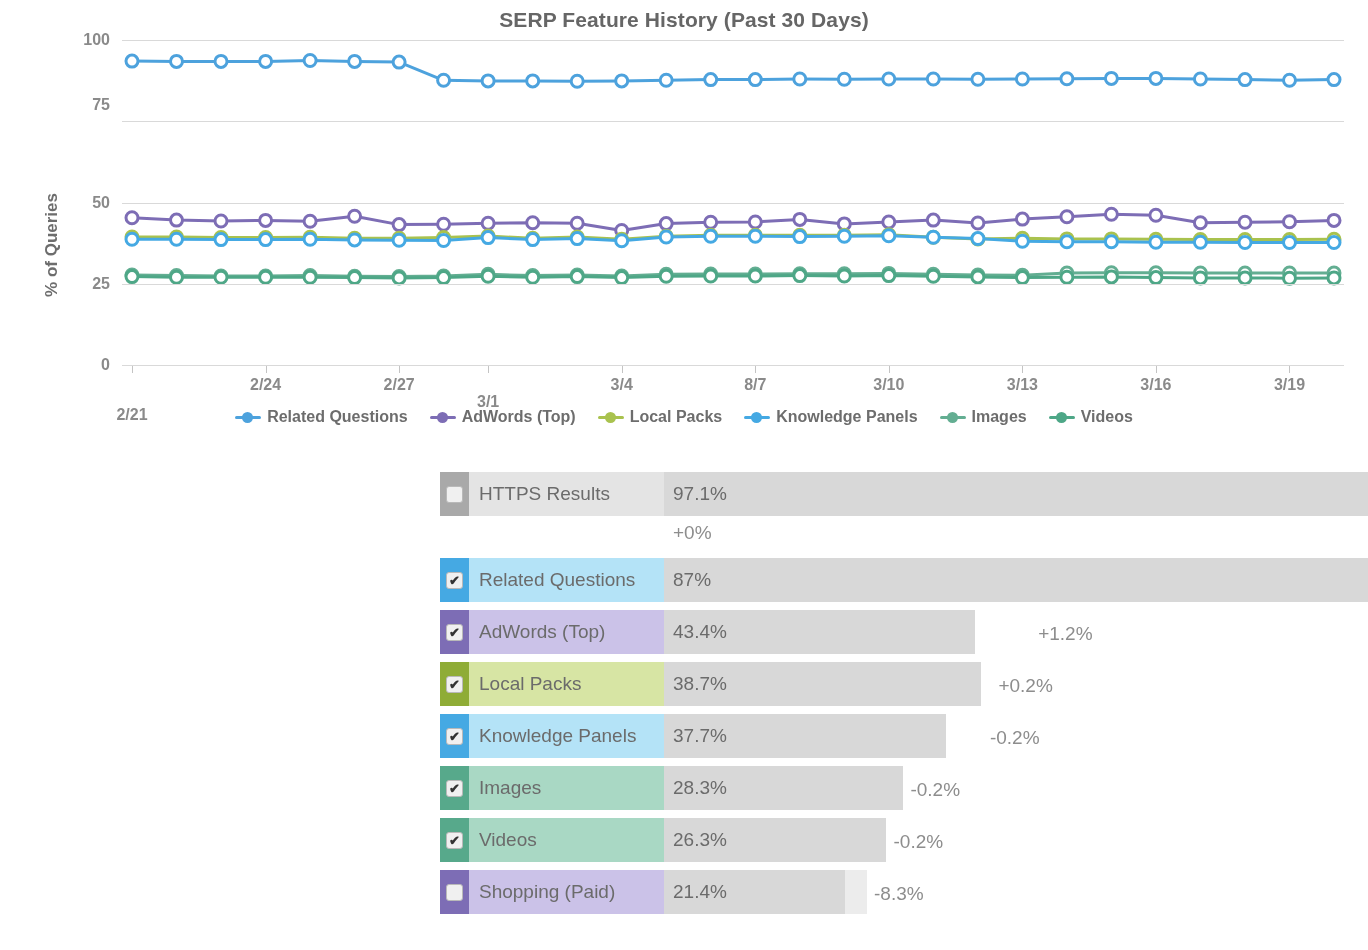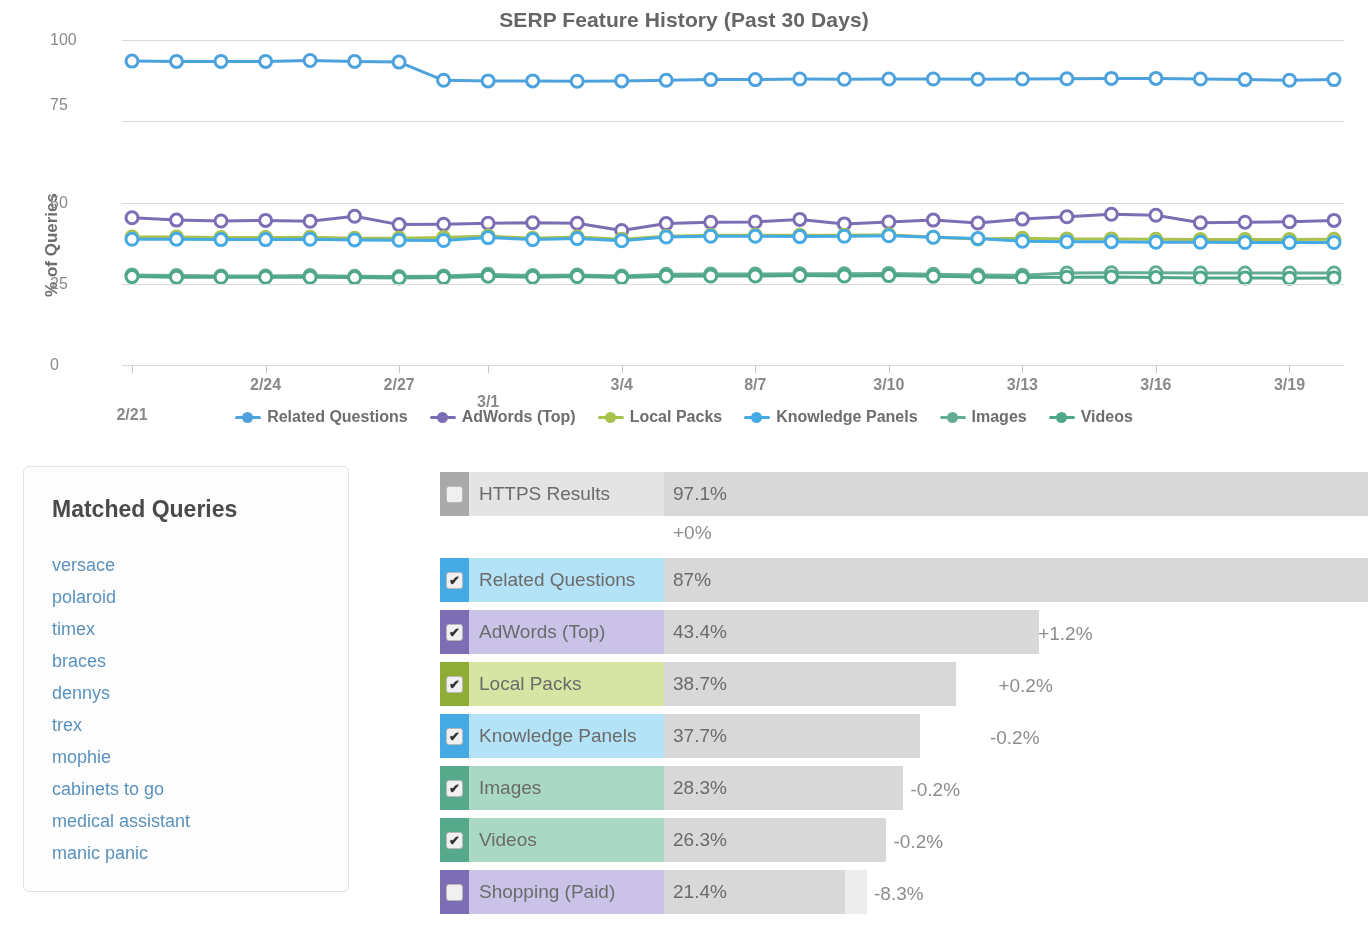--- a/index.html
+++ b/index.html
@@ -16,22 +16,22 @@
     font-size:21px;font-weight:bold;color:#666666;letter-spacing:.1px;
   }
   #chart-block{position:absolute;left:0;top:40px;width:1368px;height:400px;}
   #y-axis-title{
     position:absolute;left:38px;top:120px;width:28px;height:170px;
     display:flex;align-items:center;justify-content:center;
     font-size:17px;font-weight:bold;color:#6d6d6d;
     transform:rotate(-90deg);transform-origin:center center;white-space:nowrap;
   }
   .y-tick{
-    position:absolute;right:0;width:60px;text-align:left;
-    font-size:16px;color:#8a8a8a;font-weight:normal;transform:translateY(-50%);
+    position:absolute;right:0;width:60px;text-align:right;
+    font-size:16px;color:#8a8a8a;font-weight:bold;transform:translateY(-50%);
   }
   #y-ticks{position:absolute;left:46px;top:0;width:64px;height:325px;}
   #plot{position:absolute;left:122px;top:0;width:1222px;height:325px;}
   .gridline{position:absolute;left:0;width:100%;height:1px;background:#d9d9d9;}
   #x-ticks{position:absolute;left:122px;top:330px;width:1222px;height:30px;}
   .x-tick{
     position:absolute;top:6px;font-size:16px;color:#8a8a8a;
     transform:translateX(-50%);white-space:nowrap;font-weight:bold;
   }
   .x-tick-mark{position:absolute;top:-4px;width:1px;height:7px;background:#c4c4c4;}
@@ -361,35 +361,20 @@
         <div class="legend-item">
           <span class="legend-marker">
             <i style="background:#4ea787"></i>
             <b style="background:#4ea787"></b>
           </span>
           <span>Videos</span>
         </div>
       </div>
   </div>
 
-  <div id="matched-card">
-    <div id="matched-title">Matched Queries</div>
-    <div id="matched-list">
-        <a class="query-link">versace</a>
-        <a class="query-link">polaroid</a>
-        <a class="query-link">timex</a>
-        <a class="query-link">braces</a>
-        <a class="query-link">dennys</a>
-        <a class="query-link">trex</a>
-        <a class="query-link">mophie</a>
-        <a class="query-link">cabinets to go</a>
-        <a class="query-link">medical assistant</a>
-        <a class="query-link">manic panic</a>
-      </div>
-  </div>
 
   <div id="features">
       <div class="feature-row" style="height: 78px;">
         <div class="fr-inner">
           <div class="fr-check" style="background: rgb(169, 169, 169);">
             <div class="cbox"></div>
           </div>
           <div class="fr-label" style="background: rgb(228, 228, 228); width: 195px;">HTTPS Results</div>
           <div class="fr-bar" style="width: 821.466px;">
             <span class="fr-val">97.1%</span>
@@ -407,45 +392,45 @@
             <span class="fr-val">87%</span>
           </div>
         </div>
       </div>
       <div class="feature-row">
         <div class="fr-inner">
           <div class="fr-check" style="background: rgb(125, 109, 181);">
             <div class="cbox">✔</div>
           </div>
           <div class="fr-label" style="background: rgb(203, 194, 232); width: 195px;">AdWords (Top)</div>
-          <div class="fr-bar" style="width: 375px;">
+          <div class="fr-bar" style="width: 311px;">
             <span class="fr-val">43.4%</span>
           </div>
         </div>
         <div class="fr-delta" style="left: 591.164px;">+1.2%</div>
       </div>
       <div class="feature-row">
         <div class="fr-inner">
           <div class="fr-check" style="background: rgb(143, 172, 54);">
             <div class="cbox">✔</div>
           </div>
           <div class="fr-label" style="background: rgb(215, 229, 164); width: 195px;">Local Packs</div>
-          <div class="fr-bar" style="width: 292px;">
+          <div class="fr-bar" style="width: 317px;">
             <span class="fr-val">38.7%</span>
           </div>
         </div>
         <div class="fr-delta" style="left: 551.402px;">+0.2%</div>
       </div>
       <div class="feature-row">
         <div class="fr-inner">
           <div class="fr-check" style="background: rgb(69, 169, 227);">
             <div class="cbox">✔</div>
           </div>
           <div class="fr-label" style="background: rgb(180, 227, 247); width: 195px;">Knowledge Panels</div>
-          <div class="fr-bar" style="width: 256px;">
+          <div class="fr-bar" style="width: 282px;">
             <span class="fr-val">37.7%</span>
           </div>
         </div>
         <div class="fr-delta" style="left: 542.942px;">-0.2%</div>
       </div>
       <div class="feature-row">
         <div class="fr-inner">
           <div class="fr-check" style="background: rgb(87, 169, 139);">
             <div class="cbox">✔</div>
           </div>

